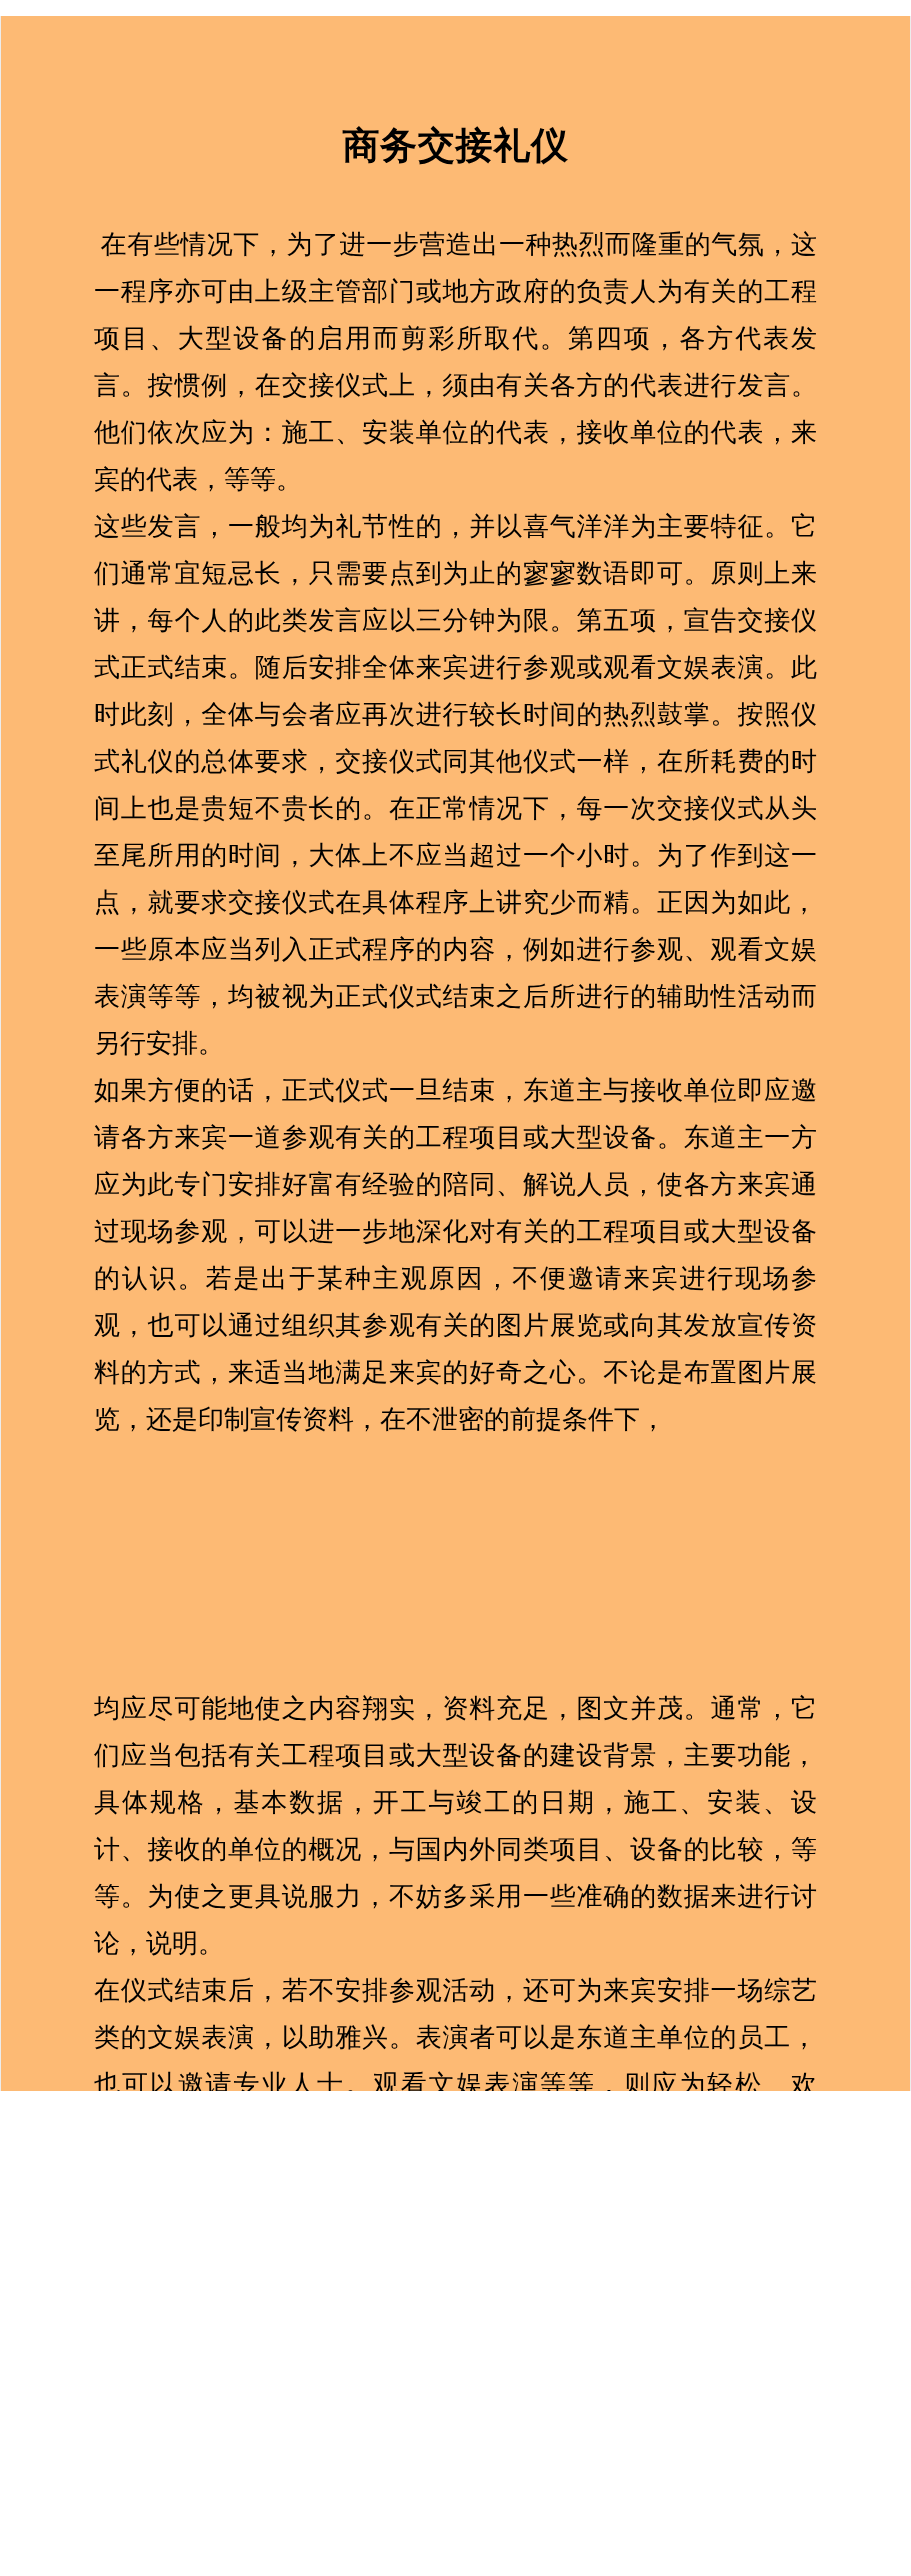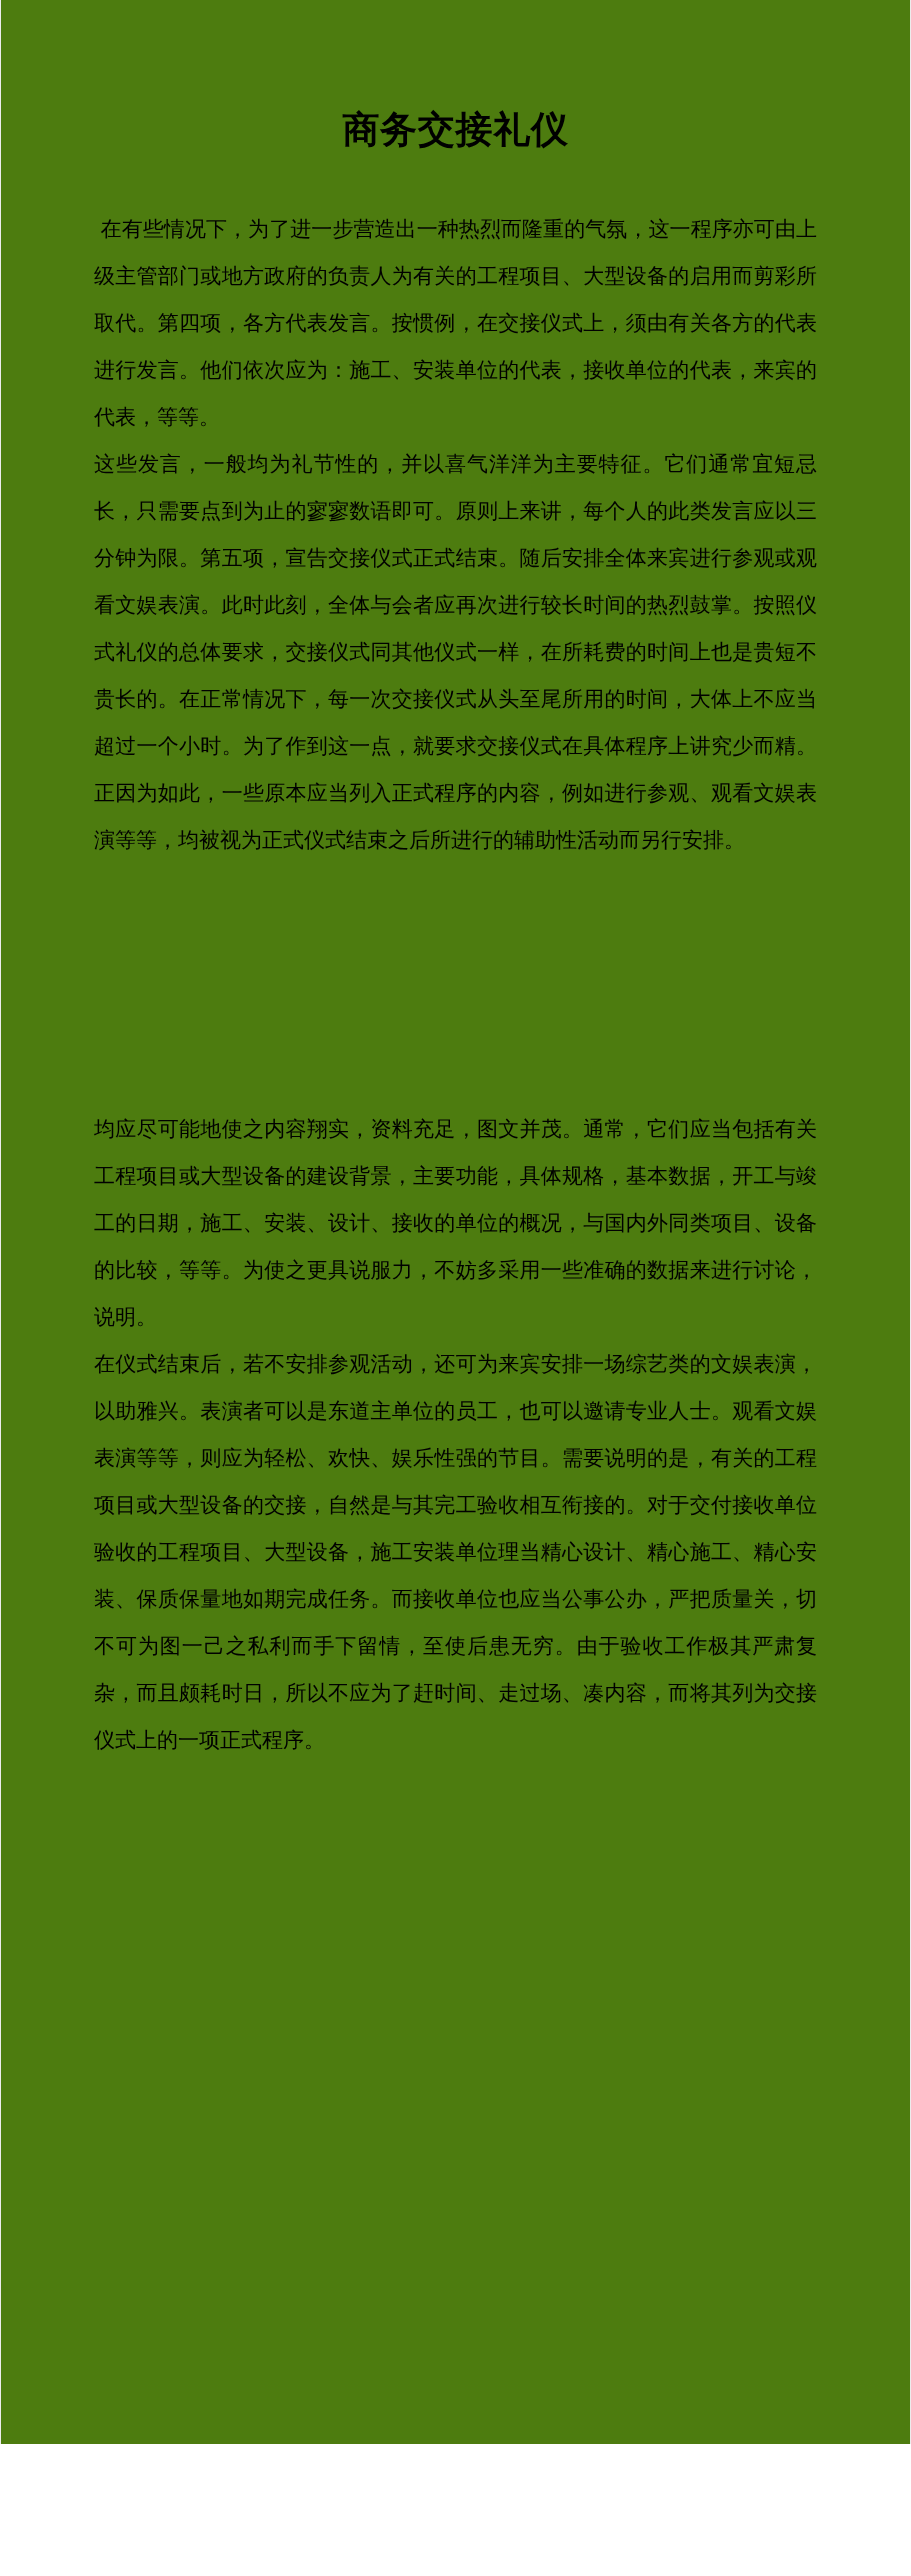--- a/index.html
+++ b/index.html
@@ -3,23 +3,23 @@
 <meta charset="utf-8">
 <style>
   html, body {
     margin: 0;
     padding: 0;
     background: #ffffff;
   }
   .page {
     position: relative;
     width: 911px;
-    height: 2444px;
-    margin: 0 auto;
-    background: #4d7c0f;
+    height: 2075px;
+    margin: 16px auto;
+    background: #fdba74;
     box-sizing: border-box;
     border-left: 0.7px solid #ececec;
     border-right: 0.7px solid #ececec;
     overflow: hidden;
     font-family: "Liberation Sans", sans-serif;
     color: #000000;
   }
   .doc-title {
     margin: 106px 0 0 0;
     text-align: center;
@@ -28,21 +28,21 @@
     font-size: 37px;
     line-height: 48px;
     letter-spacing: 0.7px;
   }
   .content {
     width: 723px;
     margin: 51px auto 0 auto;
   }
   .para {
     margin: 0;
-    font-size: 21px;
+    font-size: 26px;
     line-height: 47px;
     text-align: justify;
     text-justify: inter-ideograph;
     word-break: normal;
   }
   .para.indent-small {
     text-indent: 6.6px;
   }
   .blank-gap {
     height: 242px;
@@ -54,20 +54,21 @@
 <div class="page">
 
   <h1 class="doc-title">商务交接礼仪</h1>
 
   <div class="content">
 
     <p class="para indent-small">在有些情况下，为了进一步营造出一种热烈而隆重的气氛，这一程序亦可由上级主管部门或地方政府的负责人为有关的工程项目、大型设备的启用而剪彩所取代。第四项，各方代表发言。按惯例，在交接仪式上，须由有关各方的代表进行发言。他们依次应为：施工、安装单位的代表，接收单位的代表，来宾的代表，等等。</p>
 
     <p class="para">这些发言，一般均为礼节性的，并以喜气洋洋为主要特征。它们通常宜短忌长，只需要点到为止的寥寥数语即可。原则上来讲，每个人的此类发言应以三分钟为限。第五项，宣告交接仪式正式结束。随后安排全体来宾进行参观或观看文娱表演。此时此刻，全体与会者应再次进行较长时间的热烈鼓掌。按照仪式礼仪的总体要求，交接仪式同其他仪式一样，在所耗费的时间上也是贵短不贵长的。在正常情况下，每一次交接仪式从头至尾所用的时间，大体上不应当超过一个小时。为了作到这一点，就要求交接仪式在具体程序上讲究少而精。正因为如此，一些原本应当列入正式程序的内容，例如进行参观、观看文娱表演等等，均被视为正式仪式结束之后所进行的辅助性活动而另行安排。</p>
 
+    <p class="para">如果方便的话，正式仪式一旦结束，东道主与接收单位即应邀请各方来宾一道参观有关的工程项目或大型设备。东道主一方应为此专门安排好富有经验的陪同、解说人员，使各方来宾通过现场参观，可以进一步地深化对有关的工程项目或大型设备的认识。若是出于某种主观原因，不便邀请来宾进行现场参观，也可以通过组织其参观有关的图片展览或向其发放宣传资料的方式，来适当地满足来宾的好奇之心。不论是布置图片展览，还是印制宣传资料，在不泄密的前提条件下，</p>
 
     <div class="blank-gap"></div>
 
     <p class="para">均应尽可能地使之内容翔实，资料充足，图文并茂。通常，它们应当包括有关工程项目或大型设备的建设背景，主要功能，具体规格，基本数据，开工与竣工的日期，施工、安装、设计、接收的单位的概况，与国内外同类项目、设备的比较，等等。为使之更具说服力，不妨多采用一些准确的数据来进行讨论，说明。</p>
 
     <p class="para">在仪式结束后，若不安排参观活动，还可为来宾安排一场综艺类的文娱表演，以助雅兴。表演者可以是东道主单位的员工，也可以邀请专业人士。观看文娱表演等等，则应为轻松、欢快、娱乐性强的节目。需要说明的是，有关的工程项目或大型设备的交接，自然是与其完工验收相互衔接的。对于交付接收单位验收的工程项目、大型设备，施工安装单位理当精心设计、精心施工、精心安装、保质保量地如期完成任务。而接收单位也应当公事公办，严把质量关，切不可为图一己之私利而手下留情，至使后患无穷。由于验收工作极其严肃复杂，而且颇耗时日，所以不应为了赶时间、走过场、凑内容，而将其列为交接仪式上的一项正式程序。</p>
 
   </div>
 
 </div>

